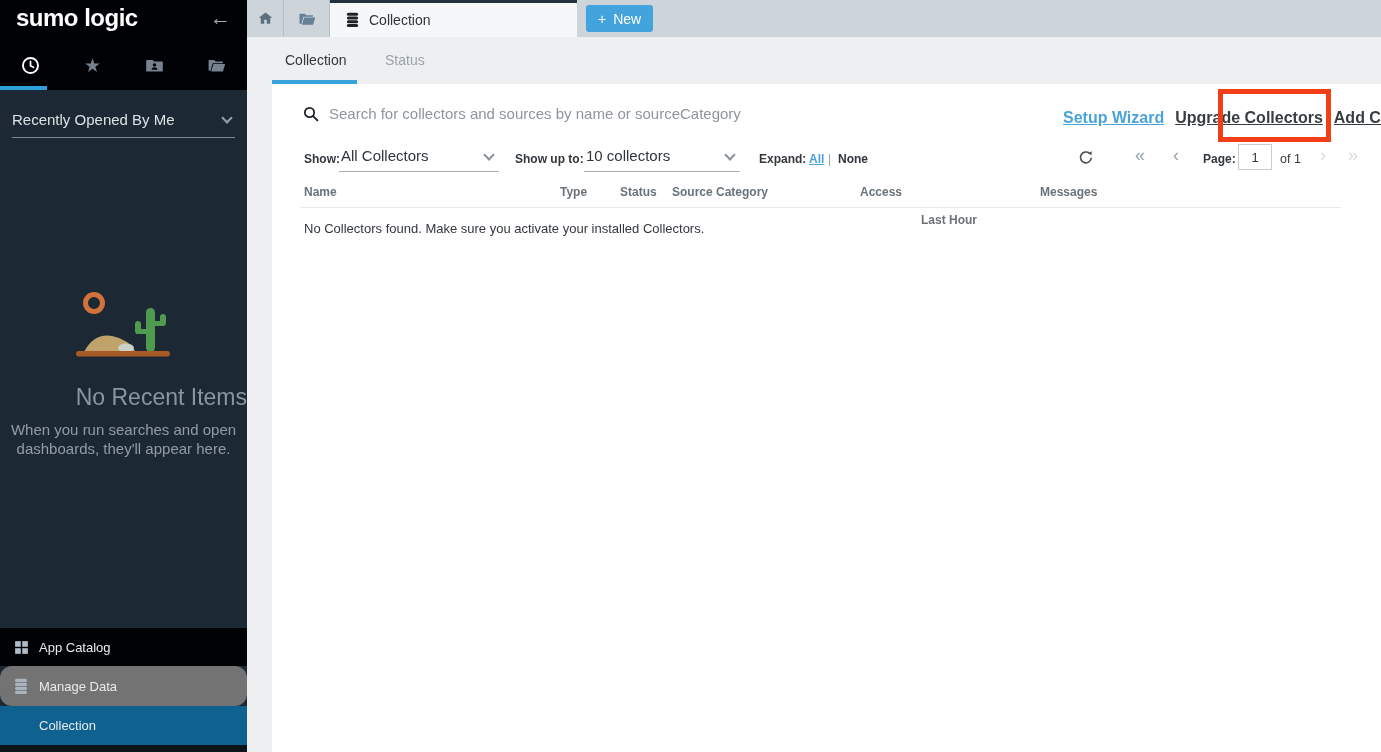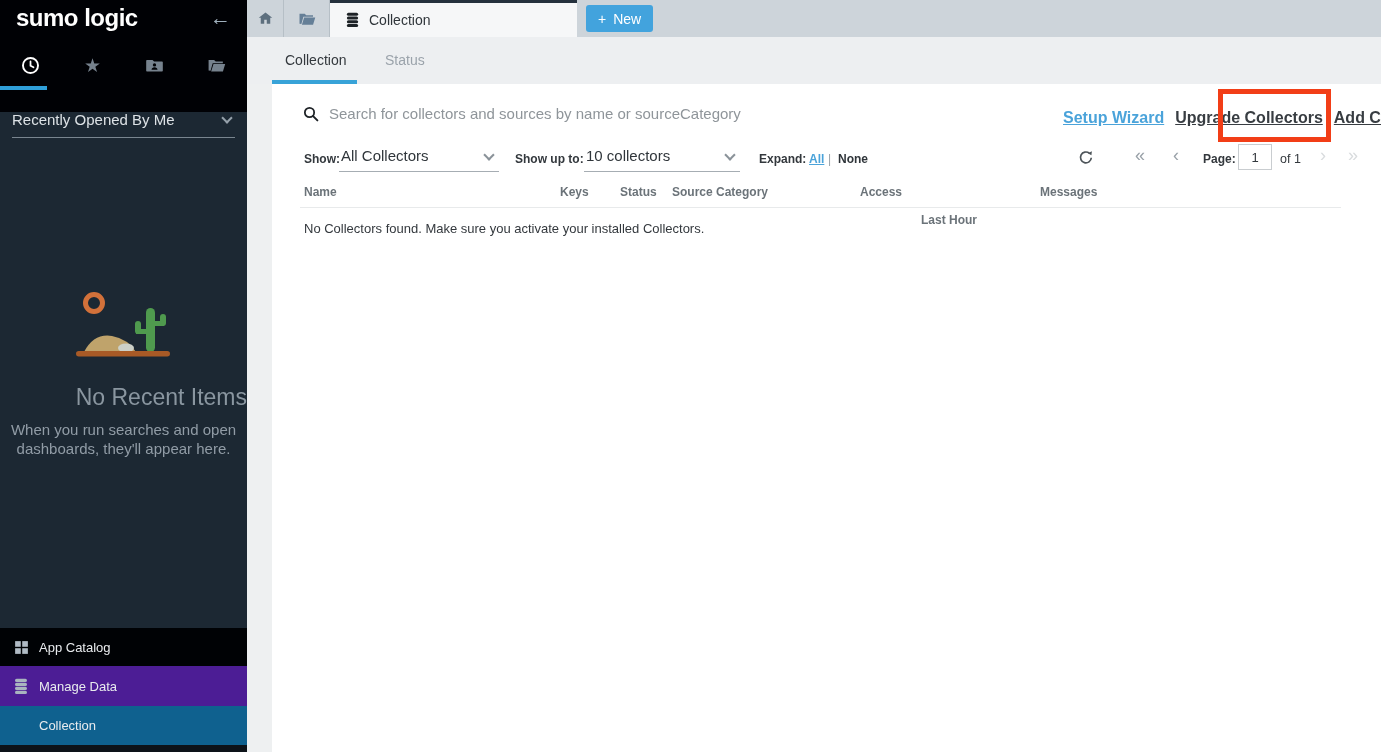--- a/index.html
+++ b/index.html
@@ -1,38 +1,38 @@
 <!DOCTYPE html>
 <html><head>
 <meta charset="utf-8">
 <style>
   * { margin:0; padding:0; box-sizing:border-box; }
   html,body { width:1381px; height:752px; }
   body { font-family:"Liberation Sans", sans-serif; position:relative; overflow:hidden; background:#fff; }
 
   
   .sidebar { position:absolute; left:0; top:0; width:247px; height:752px; background:#1c2833; }
-  .sb-header { position:relative; height:112px; background:#000105; }
+  .sb-header { position:relative; height:90px; background:#000105; }
   .sb-logo { position:absolute; left:16px; top:4px; color:#fff; font-size:24px; font-weight:bold; letter-spacing:-0.5px; }
   .sb-back { position:absolute; right:16px; top:6px; color:#9fb0bd; font-size:21px; cursor:pointer; }
   .sb-icons { position:absolute; left:0; top:48px; width:100%; display:flex; }
   .sb-icons > div { flex:1; display:flex; justify-content:center; align-items:center; height:34px; cursor:pointer; }
   .sb-active-bar { position:absolute; left:0; top:86px; width:47px; height:4px; background:#2f9fd9; }
   .sb-dropdown { position:absolute; left:12px; top:108px; width:223px; height:30px; border-bottom:1px solid #79858f; cursor:pointer; }
   .sb-dropdown span.lbl { color:#dde2e6; font-size:15px; line-height:24px; }
   .chev { display:inline-block; width:8px; height:8px; border-right:2px solid #96a1ab; border-bottom:2px solid #96a1ab; transform:rotate(45deg); }
   .sb-dropdown .chev { position:absolute; right:4px; top:6px; }
   .sb-illustration { position:absolute; left:50%; top:288px; transform:translateX(-50%); }
   .sb-empty-title { position:absolute; top:384px; width:100%; text-align:right; color:#8a96a0; font-size:23px; }
   .sb-empty-desc { position:absolute; top:420px; left:50%; transform:translateX(-50%); width:232px; text-align:center; color:#919ca6; font-size:15px; line-height:19px; }
   .sb-menu { position:absolute; left:0; bottom:0; width:100%; }
   .sb-row { display:flex; align-items:center; color:#e8ebee; font-size:13px; cursor:pointer; }
   .sb-row .ric { width:18px; margin-left:13px; margin-right:8px; display:flex; }
   .row-appcatalog { height:38px; background:#000205; }
-  .row-managedata { height:40px; background:#4c1d95; }
+  .row-managedata { height:40px; background:#737373;border-radius:12px; }
   .row-collection { height:39px; background:#0f618f; padding-left:39px; }
   .sb-bottom-strip { height:7px; background:#0d1319; }
   .star-glyph { color:#76828e; font-size:19px; line-height:19px; }
 
   
   .main { position:absolute; left:247px; top:0; right:0; bottom:0; }
   .tabstrip { position:relative; height:37px; background:#cdd4da; }
   .ts-btn { position:absolute; top:0; height:37px; display:flex; align-items:center; justify-content:center; cursor:pointer; }
   .ts-home { left:0; width:37px; border-right:1px solid #b6bfc6; }
   .ts-folder { left:38px; width:45px; border-right:1px solid #b6bfc6; }
@@ -243,21 +243,21 @@
         <span class="pg pg-prev">‹</span>
         <span class="pg-label">Page:</span>
         <input class="pg-input" value="1" style="">
         <span class="pg-of">of 1</span>
         <span class="pg pg-next">›</span>
         <span class="pg pg-last">»</span>
       </div>
 
       <div class="table-header">
         <span class="th-name">Name</span>
-        <span class="th-type">Keys</span>
+        <span class="th-type">Type</span>
         <span class="th-status">Status</span>
         <span class="th-sourcecat">Source Category</span>
         <span class="th-sources">Access</span>
         <span class="th-lasthour">Last Hour</span>
         <span class="th-messages">Messages</span>
       </div>
       <div class="table-divider"></div>
       <div class="empty-msg">No Collectors found. Make sure you activate your installed Collectors.</div>
 
     </div>

